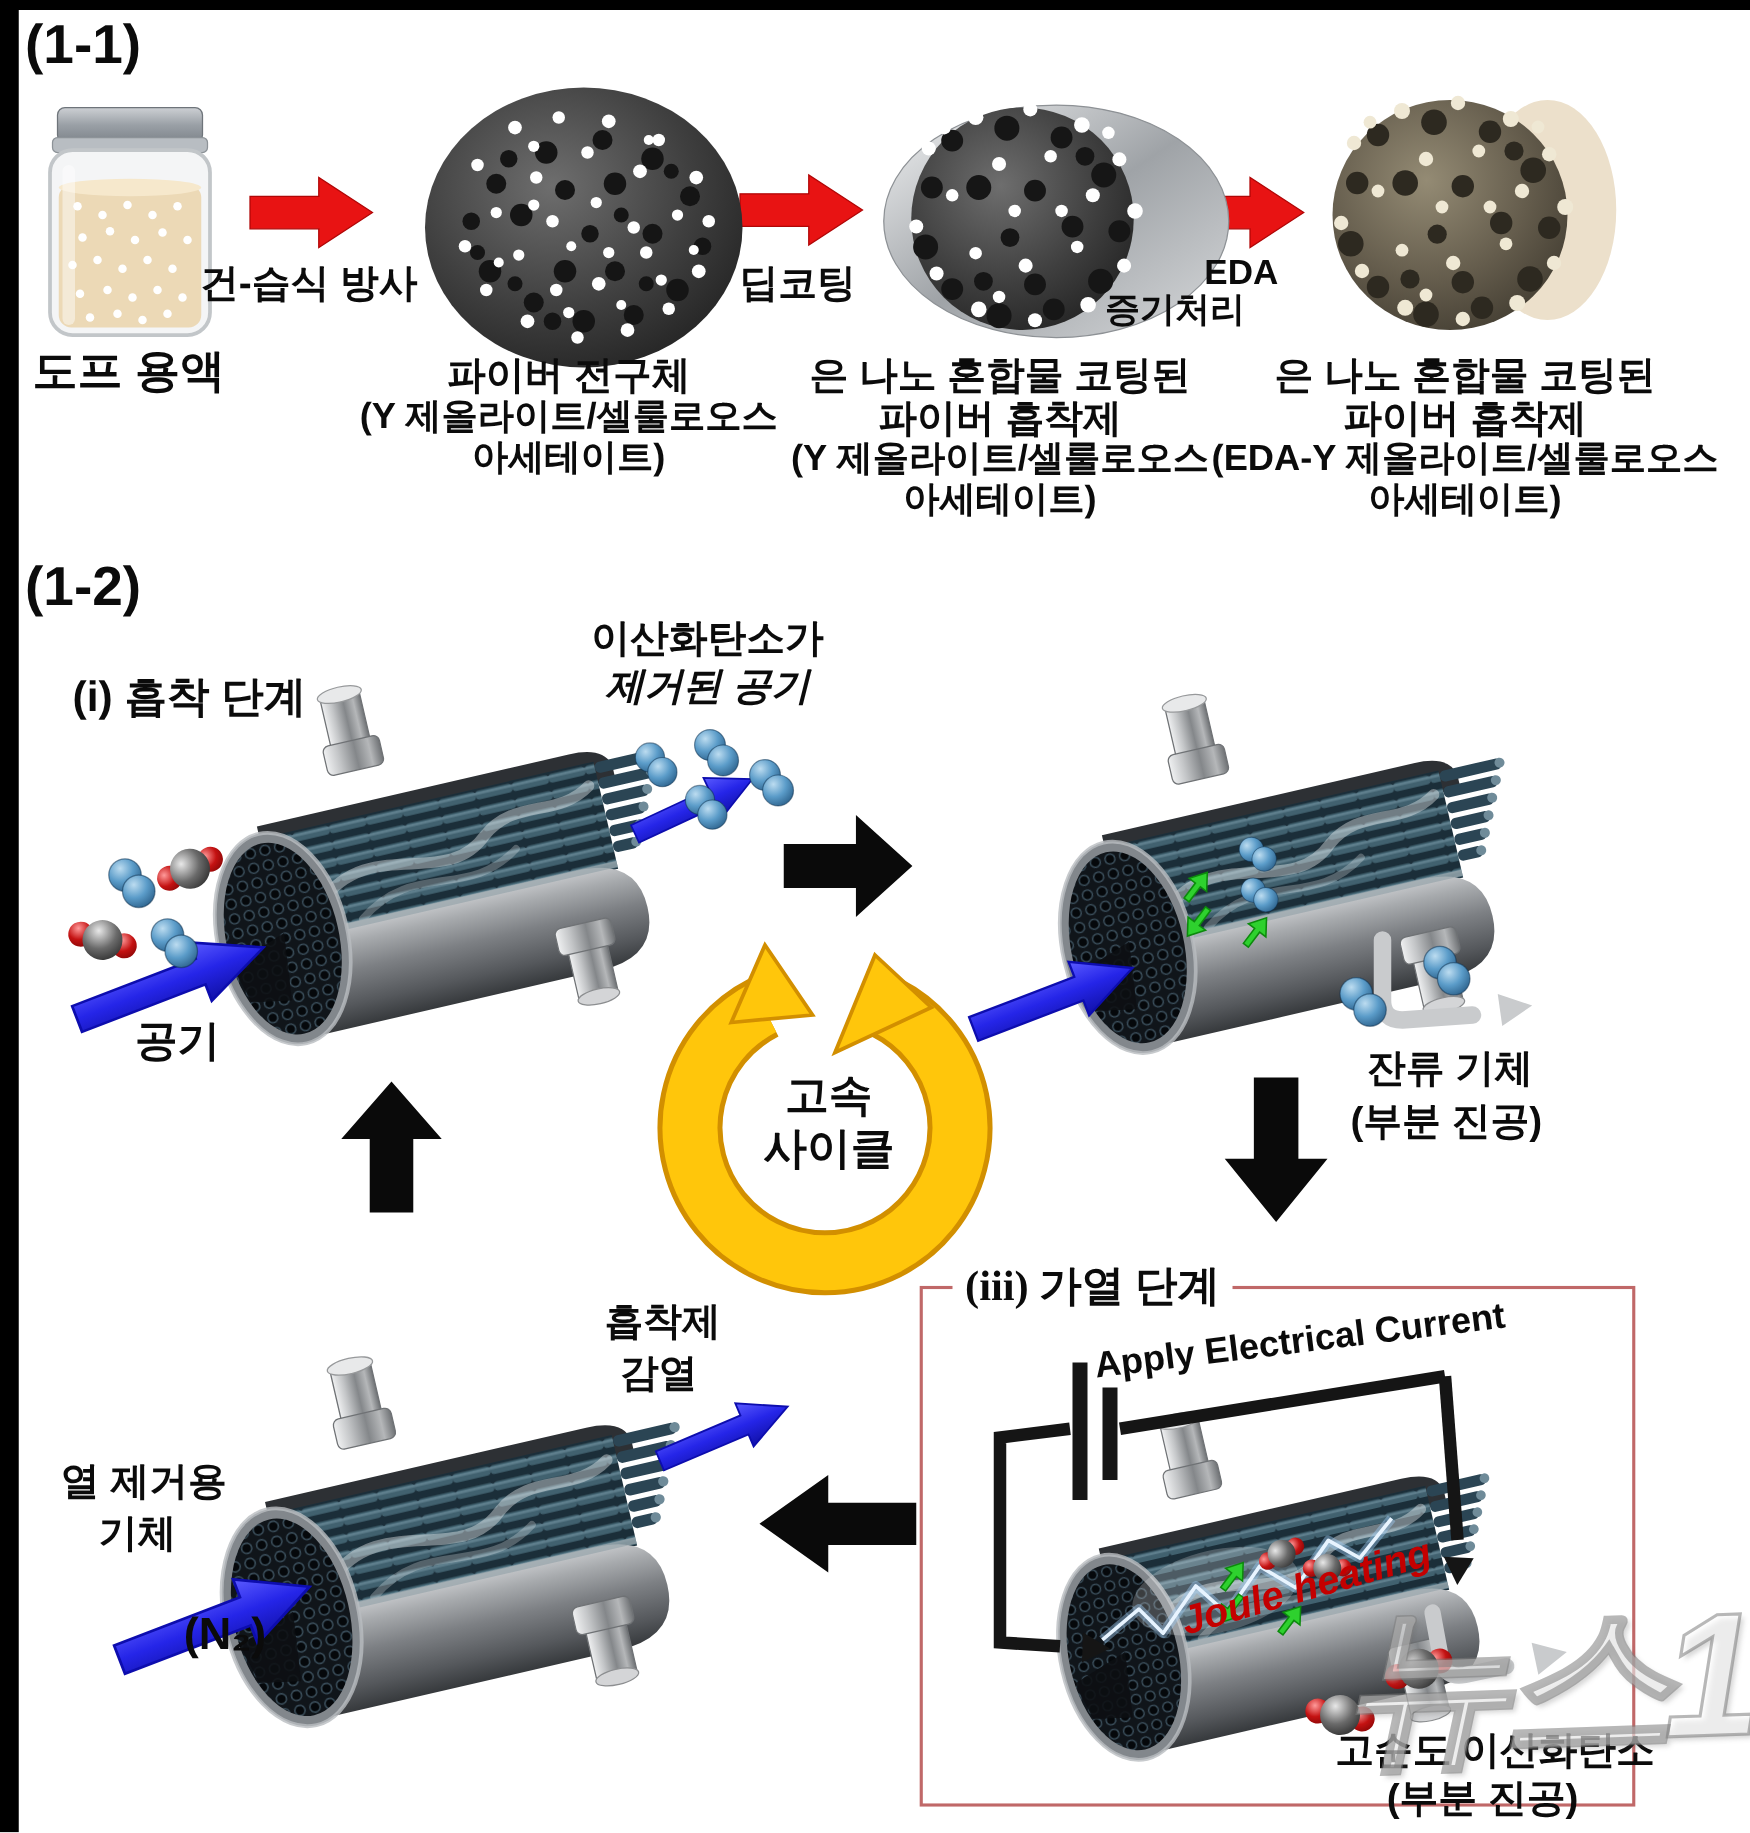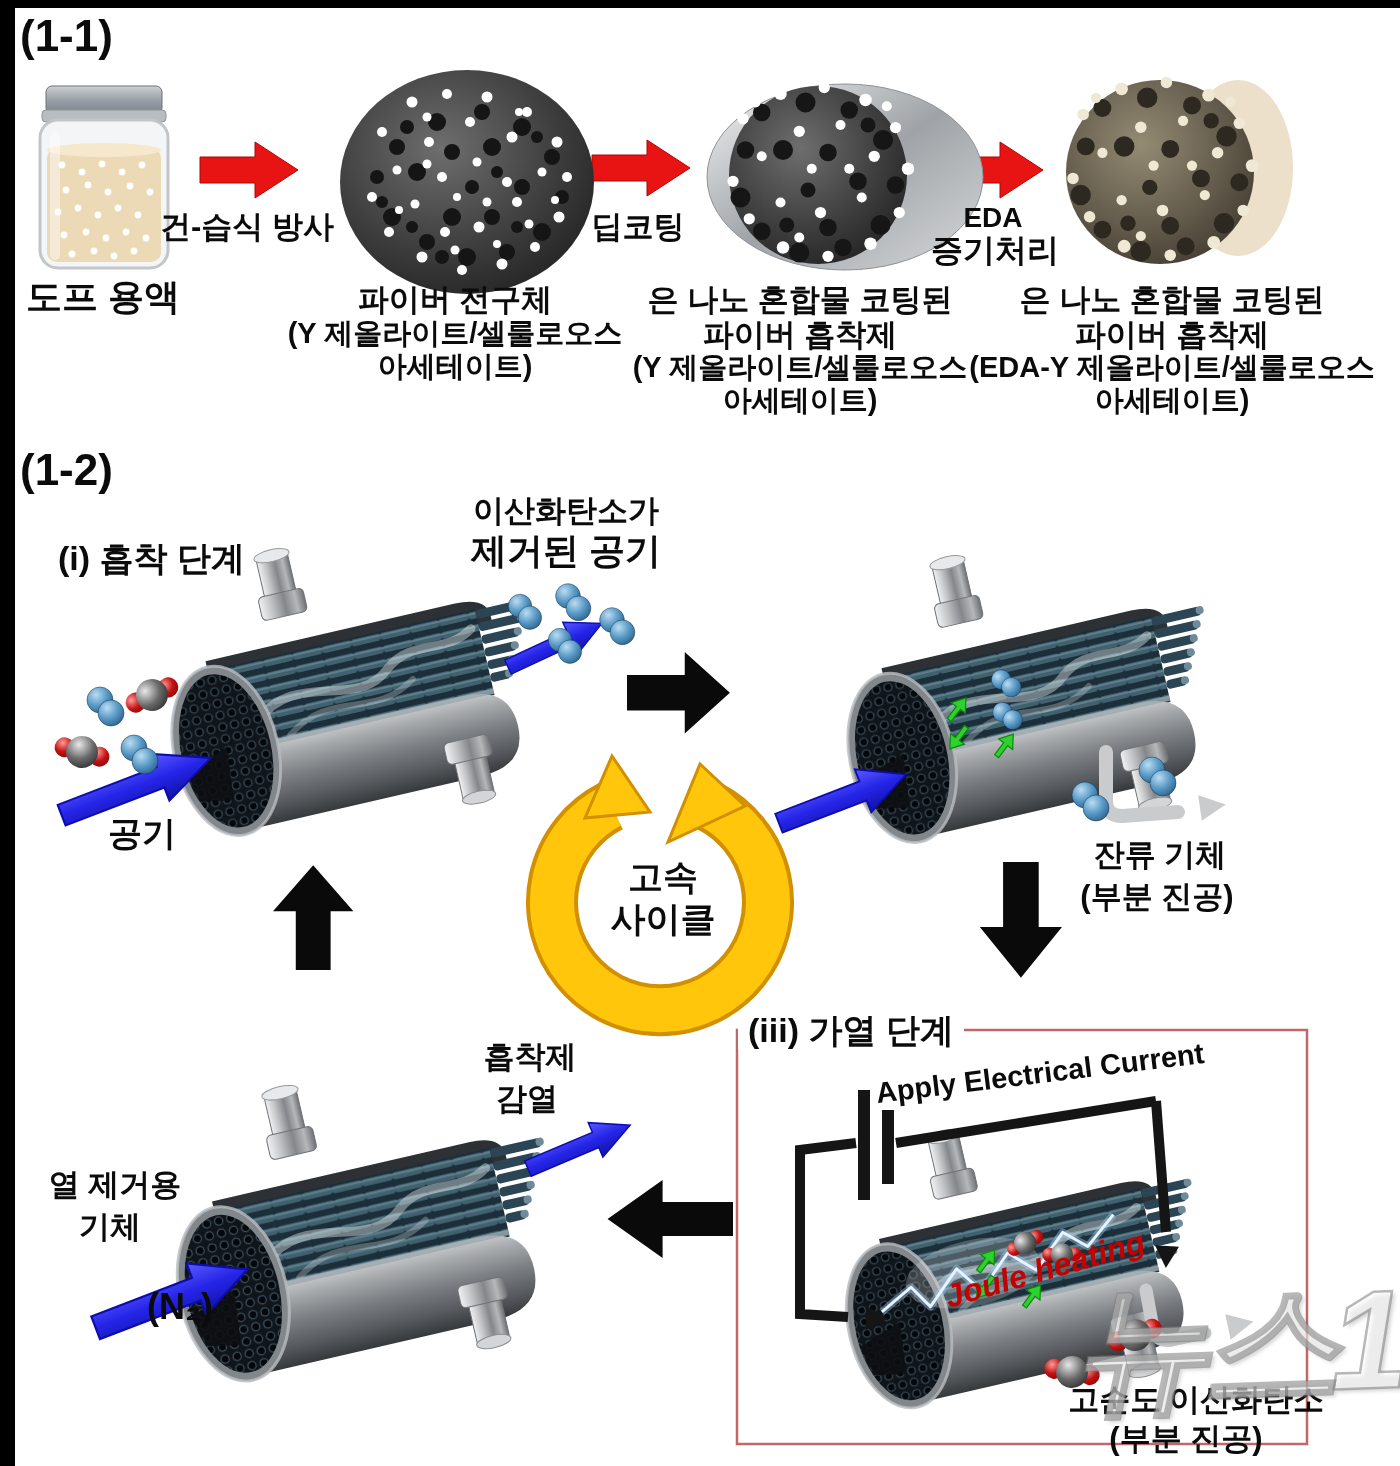--- a/index.html
+++ b/index.html
@@ -417,45 +417,45 @@
     <div class="lbl" style="left:247px;top:210px;font-size:31px;">건-습식 방사</div>
     <div class="lbl" style="left:455px;top:283px;font-size:31px;">파이버 전구체</div>
     <div class="lbl" style="left:455px;top:318px;font-size:29px;">(Y 제올라이트/셀룰로오스</div>
     <div class="lbl" style="left:455px;top:351px;font-size:29px;">아세테이트)</div>
     <div class="lbl" style="left:638px;top:210px;font-size:31px;">딥코팅</div>
     <div class="lbl" style="left:800px;top:283px;font-size:31px;">은 나노 혼합물 코팅된</div>
     <div class="lbl" style="left:800px;top:318px;font-size:31px;">파이버 흡착제</div>
     <div class="lbl" style="left:800px;top:352px;font-size:29px;">(Y 제올라이트/셀룰로오스</div>
     <div class="lbl" style="left:800px;top:385px;font-size:29px;">아세테이트)</div>
     <div class="lbl" style="left:993px;top:203px;font-size:28px;">EDA</div>
-    <div class="lbl" style="left:995px;top:233px;font-size:32px;">증기처리</div>
+    <div class="lbl" style="left:940px;top:233px;font-size:28px;">증기처리</div>
     <div class="lbl" style="left:1172px;top:283px;font-size:31px;">은 나노 혼합물 코팅된</div>
     <div class="lbl" style="left:1172px;top:318px;font-size:31px;">파이버 흡착제</div>
     <div class="lbl" style="left:1172px;top:352px;font-size:29px;">(EDA-Y 제올라이트/셀룰로오스</div>
     <div class="lbl" style="left:1172px;top:385px;font-size:29px;">아세테이트)</div>
 
     <div class="lbl left" style="left:20px;top:446px;font-size:44px;">(1-2)</div>
     <div class="lbl left" style="left:58px;top:540px;font-size:34px;">(i) 흡착 단계</div>
     <div class="lbl" style="left:566px;top:494px;font-size:31px;">이산화탄소가</div>
-    <div class="lbl" style="left:566px;top:532px;font-size:36px;">제거된 공기</div>
+    <div class="lbl" style="left:566px;top:532px;font-size:31px;font-style:italic;">제거된 공기</div>
     <div class="lbl" style="left:142px;top:815px;font-size:34px;">공기</div>
 
     <div class="lbl" style="left:1160px;top:838px;font-size:31px;">잔류 기체</div>
     <div class="lbl" style="left:1157px;top:880px;font-size:31px;">(부분 진공)</div>
 
     <div class="lbl" style="left:663px;top:858px;font-size:35px;">고속</div>
     <div class="lbl" style="left:663px;top:900px;font-size:35px;">사이클</div>
 
     <div class="lbl" style="left:530px;top:1040px;font-size:31px;">흡착제</div>
     <div class="lbl" style="left:527px;top:1082px;font-size:31px;">감열</div>
     <div class="lbl" style="left:115px;top:1168px;font-size:31px;">열 제거용</div>
     <div class="lbl" style="left:110px;top:1210px;font-size:31px;">기체</div>
     <div class="lbl" style="left:180px;top:1288px;font-size:36px;">(N₂)</div>
 
-    <div class="lbl left stage3-title" style="left:738px;top:1012px;font-size:34px;">(iii)  가열 단계</div>
+    <div class="lbl left stage3-title" style="left:762px;top:1012px;font-size:34px;font-family:Liberation Serif, serif;">(iii)  가열 단계</div>
     <div class="lbl rot7" style="left:1040px;top:1058px;font-size:29px;">Apply Electrical Current</div>
     <div class="lbl rot16" style="left:1045px;top:1252px;font-size:32px;">Joule heating</div>
     <div class="lbl" style="left:1196px;top:1383px;font-size:31px;font-family:Liberation Serif, serif;">고순도 이산화탄소</div>
     <div class="lbl" style="left:1186px;top:1422px;font-size:31px;">(부분 진공)</div>
   </div>
 
   <div class="watermark">뉴스1</div>
 
   <div class="edge-left"></div>
   <div class="edge-top"></div>

